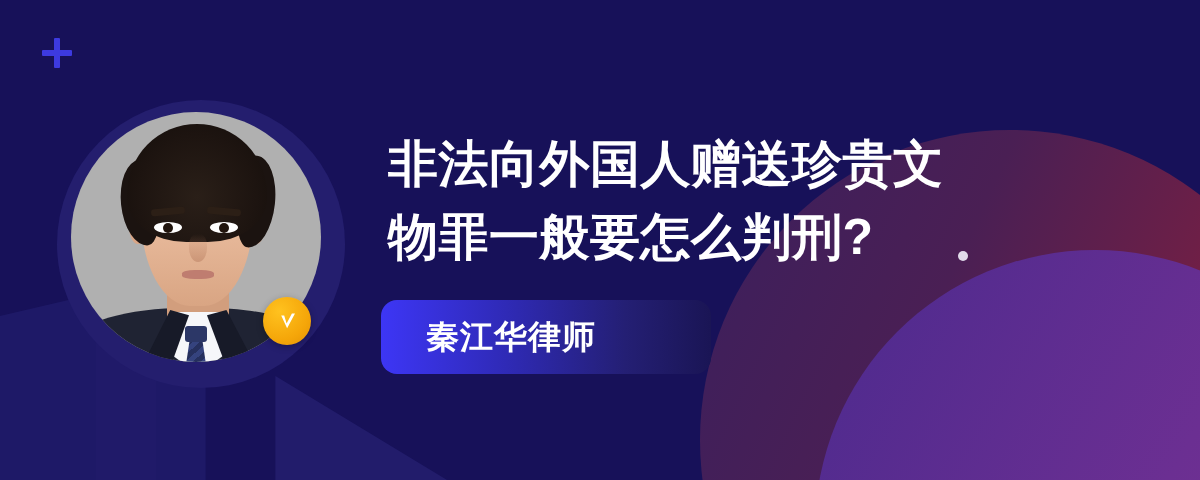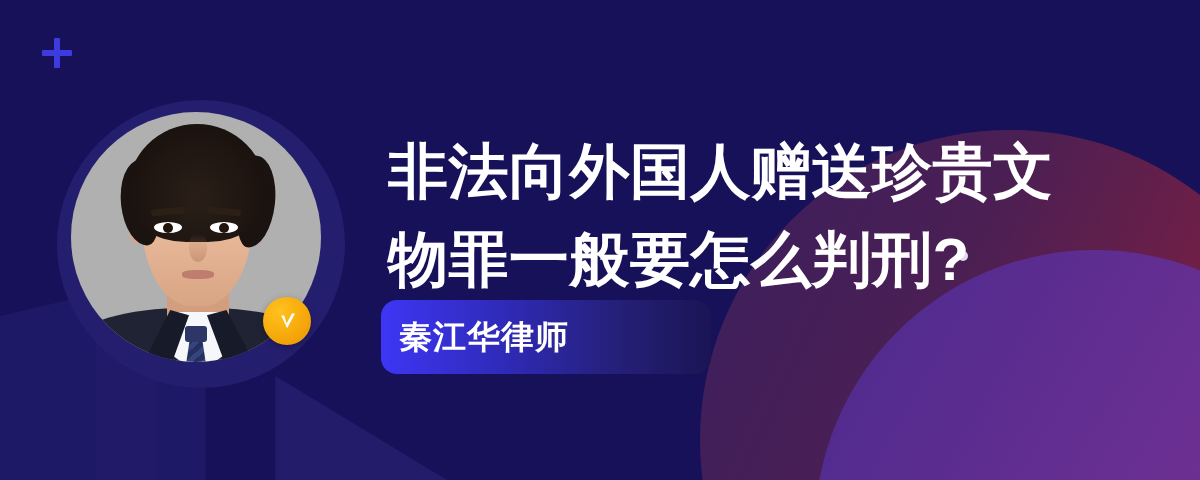--- a/index.html
+++ b/index.html
@@ -242,38 +242,38 @@
     justify-content: center;
   }
   .verified-badge svg { display: block; }
 
   
   .title {
     position: absolute;
     left: 388px; top: 128px;
     width: 700px;
     color: #ffffff;
-    font-size: 60px;
+    font-size: 50px;
     font-weight: 700;
     line-height: 1.46;
     letter-spacing: .5px;
     white-space: pre-line;
   }
 
   .name-badge {
     position: absolute;
     left: 381px; top: 300px;
     width: 330px; height: 74px;
     border-radius: 16px;
     background: linear-gradient(90deg, #3d36f5 0%, #2f2ab6 38%, #241f74 74%, #1a1555 100%);
     display: flex;
     align-items: center;
   }
   .name-badge-text {
-    margin-left: 18px;
+    margin-left: 45px;
     color: #ffffff;
     font-size: 33px;
     font-weight: 700;
     letter-spacing: 1px;
   }
 </style>
 </head>
 <body>
 
 <div id="banner">

